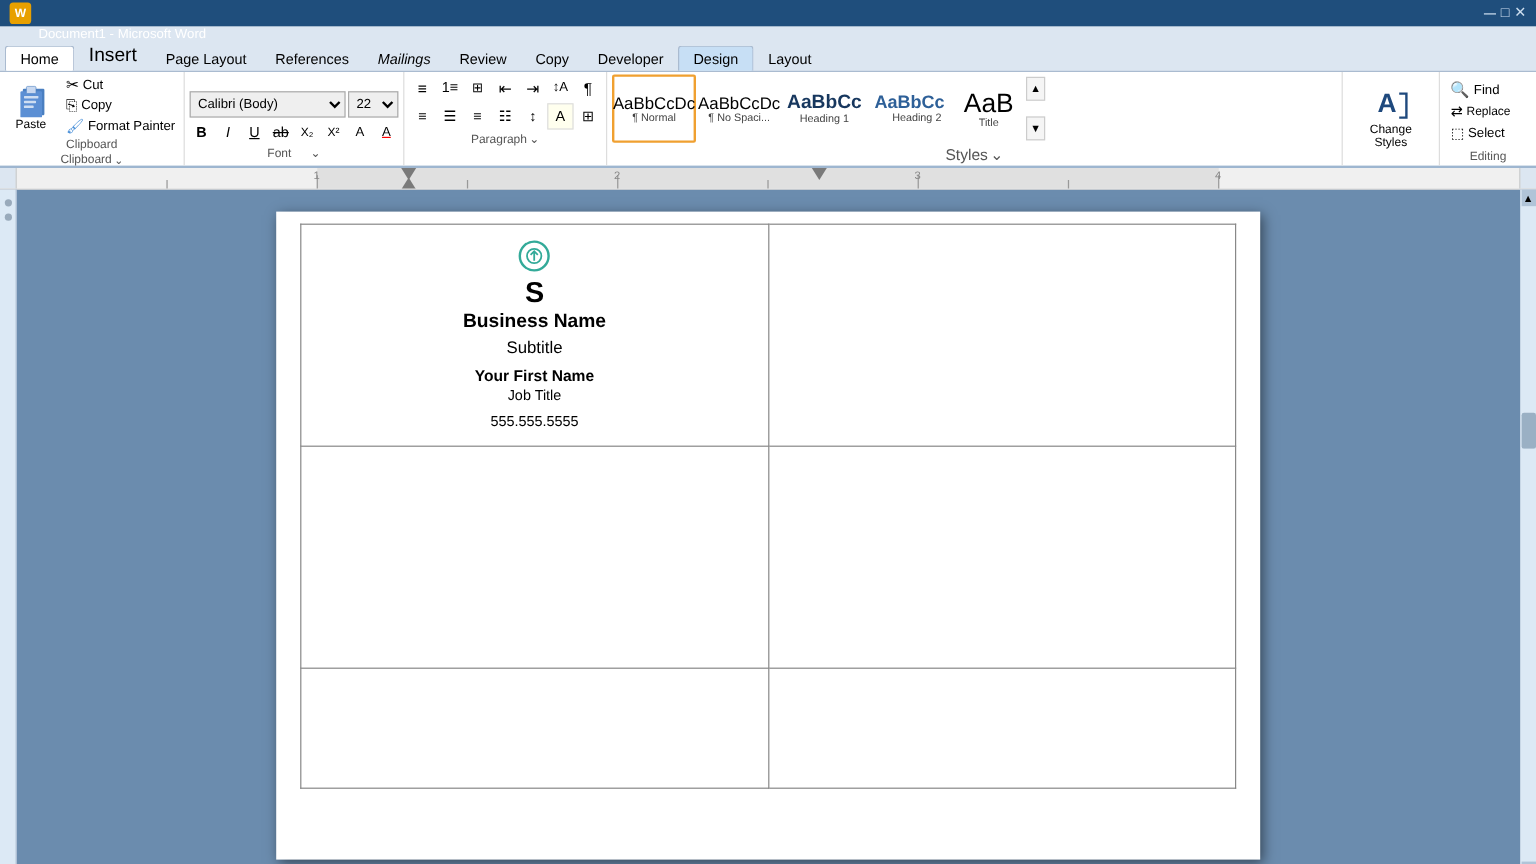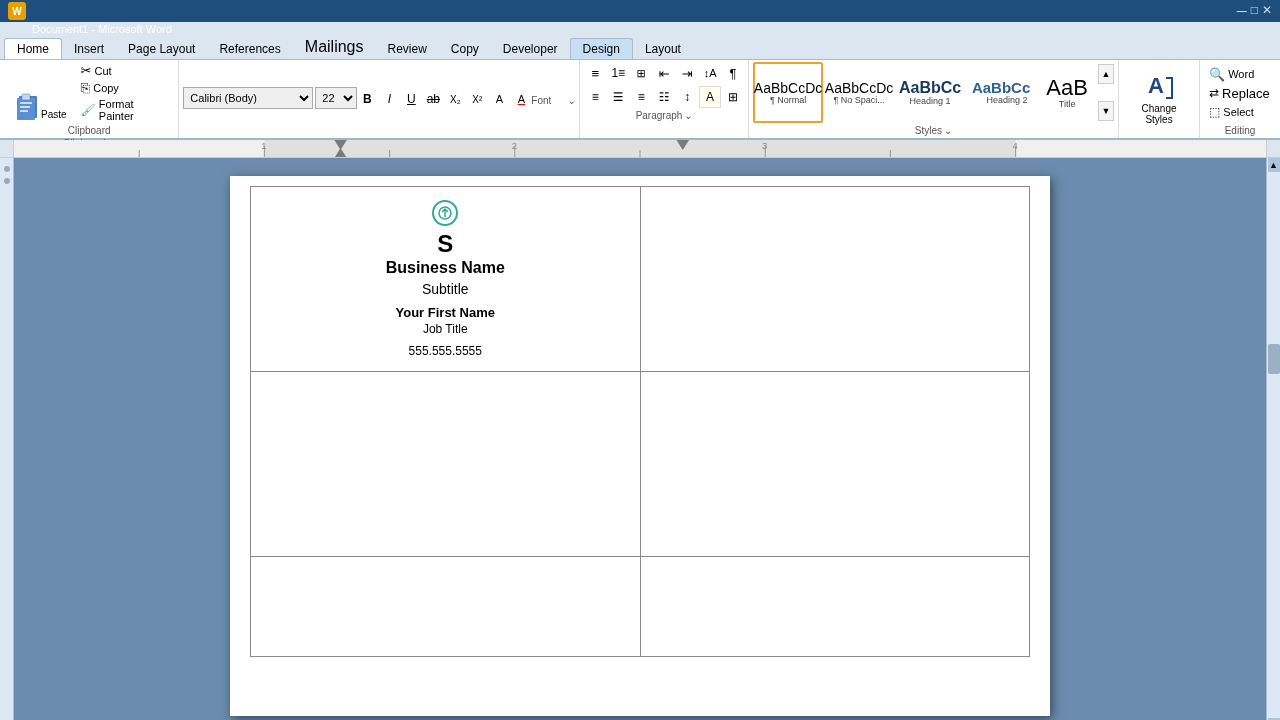--- a/index.html
+++ b/index.html
@@ -13,37 +13,37 @@
   <span style="color:#fff;font-size:11px;margin-top:36px;">Document1 - Microsoft Word</span>
   <div style="margin-left:auto;display:flex;gap:4px;">
     <span style="color:#cde;font-size:14px;cursor:pointer;">─</span>
     <span style="color:#cde;font-size:12px;cursor:pointer;">□</span>
     <span style="color:#cde;font-size:12px;cursor:pointer;">✕</span>
   </div>
 </div>
 
 <div style="background:#dce6f1;display:flex;align-items:flex-end;padding:0 4px;height:38px;border-bottom:1px solid #aabbd0;">
   <div style="padding:3px 12px;font-size:12px;cursor:pointer;background:#fff;border:1px solid #aabbd0;border-bottom:none;border-radius:3px 3px 0 0;">Home</div>
-  <div style="padding:3px 12px;font-size:12px;cursor:pointer;">Insert</div>
+  <div style="padding:3px 12px;font-size:16px;cursor:pointer;">Insert</div>
   <div style="padding:3px 12px;font-size:12px;cursor:pointer;">Page Layout</div>
   <div style="padding:3px 12px;font-size:12px;cursor:pointer;">References</div>
-  <div style="padding:3px 12px;font-size:16px;cursor:pointer;">Mailings</div>
+  <div style="padding:3px 12px;font-size:12px;cursor:pointer;font-style:italic;">Mailings</div>
   <div style="padding:3px 12px;font-size:12px;cursor:pointer;">Review</div>
   <div style="padding:3px 12px;font-size:12px;cursor:pointer;">Copy</div>
   <div style="padding:3px 12px;font-size:12px;cursor:pointer;">Developer</div>
   <div style="padding:3px 12px;font-size:12px;cursor:pointer;background:#c7dff5;border:1px solid #aabbd0;border-bottom:none;border-radius:3px 3px 0 0;">Design</div>
   <div style="padding:3px 12px;font-size:12px;cursor:pointer;">Layout</div>
 </div>
 
 <div style="background:#fff;border-bottom:2px solid #9eb6d0;height:80px;display:flex;align-items:stretch;">
 
   <div style="display:flex;flex-direction:column;padding:2px 4px;border-right:1px solid #ddd;min-width:80px;">
     <div style="flex:1;display:flex;align-items:stretch;gap:2px;">
 
-      <div style="display:flex;align-items:flex-end;justify-content:center;cursor:pointer;border-radius:3px;padding:2px 8px;border:1px solid transparent;">
+      <div style="display:flex;flex-direction:column;align-items:flex-start;justify-content:center;cursor:pointer;border-radius:3px;padding:2px 8px;border:1px solid transparent;">
         <svg width="28" height="32" viewBox="0 0 28 32">
           <rect x="6" y="8" width="18" height="22" fill="#4a7fc1" rx="1"></rect>
           <rect x="4" y="10" width="18" height="22" fill="#5b8fd4" rx="1"></rect>
           <rect x="9" y="6" width="8" height="6" fill="#c8d8f0" rx="1" stroke="#4a7fc1" stroke-width="0.5"></rect>
           <rect x="7" y="14" width="12" height="2" fill="white" opacity="0.7" rx="0.5"></rect>
           <rect x="7" y="18" width="10" height="2" fill="white" opacity="0.7" rx="0.5"></rect>
           <rect x="7" y="22" width="8" height="2" fill="white" opacity="0.7" rx="0.5"></rect>
         </svg>
         <span style="font-size:10px;margin-top:1px;">Paste</span>
       </div>
@@ -63,21 +63,21 @@
         </div>
       </div>
     </div>
     <div style="font-size:10px;color:#555;text-align:center;padding-top:2px;display:flex;align-items:center;justify-content:center;gap:2px;">Clipboard</div>
     <div style="font-size:10px;color:#555;text-align:center;padding-top:2px;display:flex;align-items:center;justify-content:center;gap:2px;">
       <span>Clipboard</span>
       <span style="cursor:pointer;font-size:9px;">⌄</span>
     </div>
   </div>
 
-  <div style="display:flex;flex-direction:row;padding:16px 4px;border-right:1px solid #ddd;min-width:160px;">
+  <div style="display:flex;flex-direction:column;padding:16px 4px;border-right:1px solid #ddd;min-width:160px;">
     <div style="display:flex;align-items:center;gap:2px;margin-bottom:2px;">
       <select style="width:130px;height:22px;border:1px solid #aaa;font-size:11px;padding:0 2px;">
         <option>Calibri (Body)</option>
       </select>
       <select style="width:42px;height:22px;border:1px solid #aaa;font-size:11px;padding:0 2px;">
         <option>22</option>
       </select>
     </div>
     <div style="display:flex;align-items:center;gap:2px;">
       <button style="font-weight:bold;width:20px;height:20px;border:1px solid transparent;border-radius:2px;cursor:pointer;background:none;font-size:12px;">B</button>
@@ -147,45 +147,45 @@
         <span style="font-size:22px;line-height:1;font-weight:normal;">AaB</span>
         <span style="font-size:9px;color:#444;">Title</span>
       </div>
 
 
       <div style="display:flex;flex-direction:column;justify-content:space-between;padding:2px 0;">
         <button style="width:16px;height:20px;border:1px solid #ccc;background:#f5f5f5;cursor:pointer;font-size:9px;">▲</button>
         <button style="width:16px;height:20px;border:1px solid #ccc;background:#f5f5f5;cursor:pointer;font-size:9px;">▼</button>
       </div>
     </div>
-    <div style="font-size:10px;color:#555;text-align:center;padding-top:2px;display:flex;align-items:center;justify-content:center;gap:2px;">
+    <div style="font-size:13px;color:#555;text-align:center;padding-top:2px;display:flex;align-items:center;justify-content:center;gap:2px;">
       <span>Styles</span>
       <span style="cursor:pointer;">⌄</span>
     </div>
   </div>
 
   <div style="display:flex;flex-direction:column;align-items:center;justify-content:center;padding:4px 8px;border-right:1px solid #ddd;min-width:60px;">
     <div style="display:flex;flex-direction:column;align-items:center;cursor:pointer;padding:2px;">
       <svg width="30" height="30" viewBox="0 0 30 30">
         <text x="4" y="20" font-size="22" font-family="Arial" font-weight="bold" fill="#1f497d">A</text>
         <path d="M22 5 L28 5 L28 25 L22 25" fill="none" stroke="#1f497d" stroke-width="2"></path>
       </svg>
       <span style="font-size:10px;text-align:center;max-width:60px;word-wrap:break-word;">Change Styles</span>
     </div>
   </div>
 
   <div style="display:flex;flex-direction:column;padding:2px 6px;min-width:80px;">
     <div style="flex:1;display:flex;flex-direction:column;gap:2px;justify-content:center;">
       <div style="display:flex;align-items:center;gap:3px;cursor:pointer;padding:1px 3px;border-radius:2px;">
         <span style="font-size:13px;">🔍</span>
-        <span style="font-size:11px;">Word</span>
+        <span style="font-size:11px;">Find</span>
       </div>
       <div style="display:flex;align-items:center;gap:3px;cursor:pointer;padding:1px 3px;border-radius:2px;">
         <span style="font-size:12px;">⇄</span>
-        <span style="font-size:13px;">Replace</span>
+        <span style="font-size:10px;">Replace</span>
       </div>
       <div style="display:flex;align-items:center;gap:3px;cursor:pointer;padding:1px 3px;border-radius:2px;">
         <span style="font-size:12px;">⬚</span>
         <span style="font-size:11px;">Select</span>
       </div>
     </div>
     <div style="font-size:10px;color:#555;text-align:center;padding-top:2px;">
       <span>Editing</span>
     </div>
   </div>

